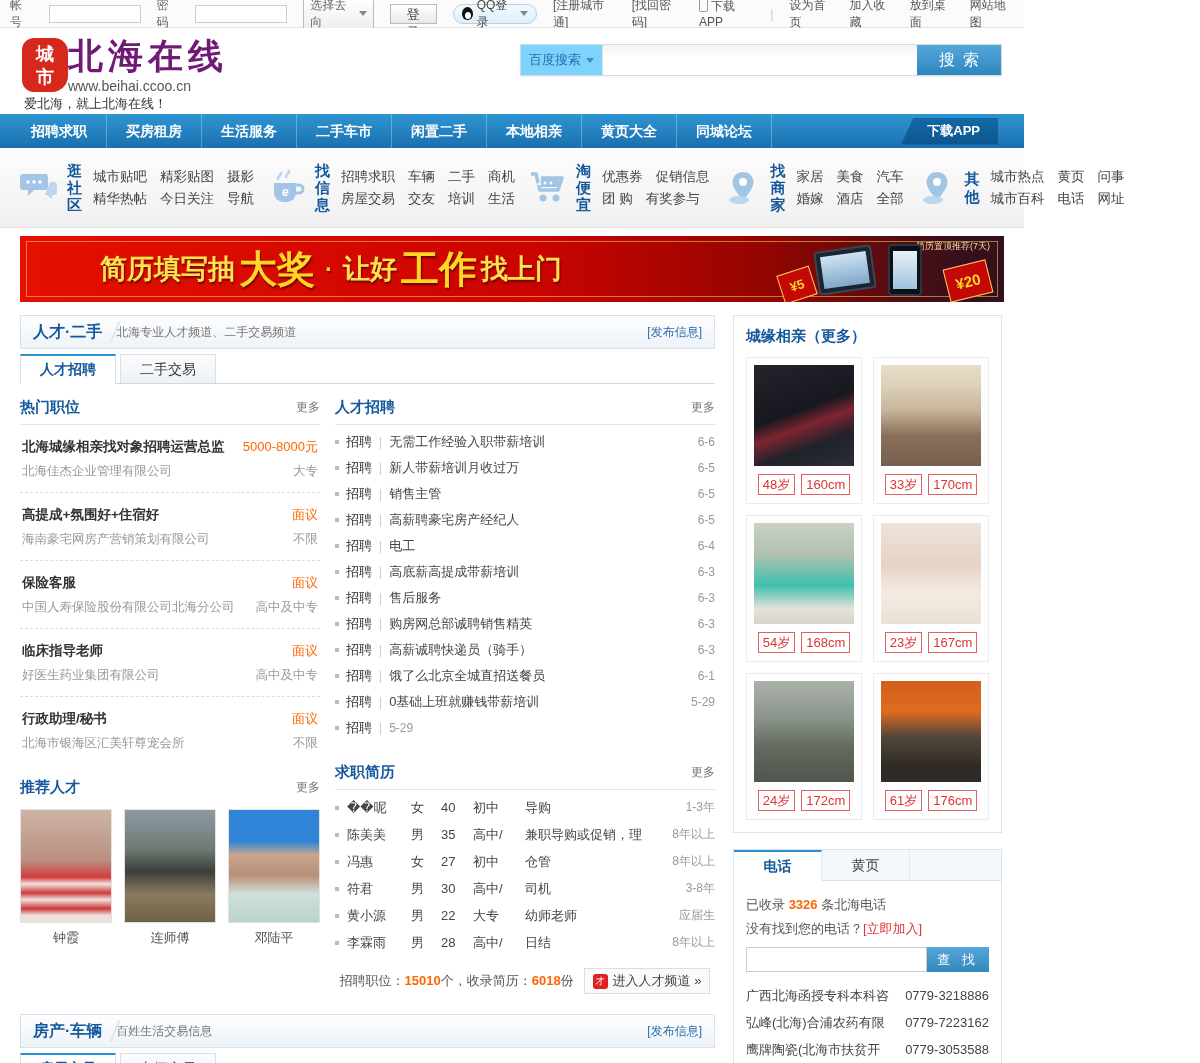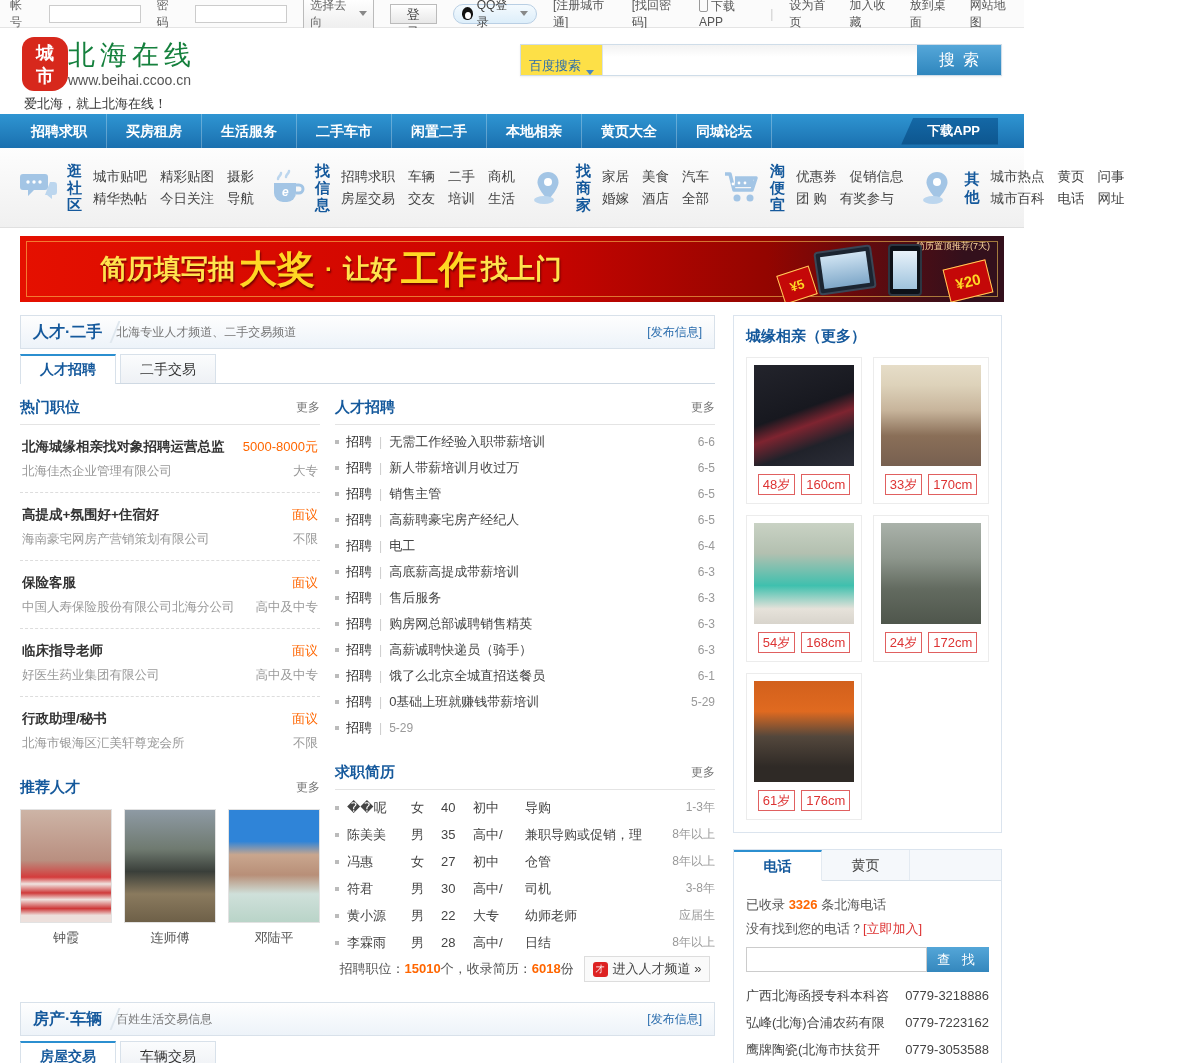--- a/index.html
+++ b/index.html
@@ -19,26 +19,26 @@
   .caret { width:0; height:0; border-left:4px solid transparent; border-right:4px solid transparent; border-top:5px solid #888; display:inline-block; }
   .tb-right { margin-left:auto; display:flex; align-items:center; gap:16px; color:#555; }
   .tb-sep { color:#ccc; }
   .phone-ico { width:9px; height:14px; border:1px solid #999; border-radius:2px; display:inline-block; vertical-align:-2px; margin-right:3px; }
 
   
   .header { height:86px; position:relative; background:#fff; }
   .logo { position:absolute; left:22px; top:9px; display:flex; gap:0; align-items:center; }
   .seal { width:46px; height:54px; background:#d7281c; border-radius:12px 14px 16px 12px; color:#fff; font-weight:bold; font-size:18px; line-height:1.25; text-align:center; padding-top:5px; width:46px; word-break:break-all; }
   .seal span { display:block; width:1.2em; margin:0 auto; }
-  .site-name { font-family:"DejaVu Serif","Liberation Serif",serif; font-weight:normal; font-size:27px; color:#15803d; letter-spacing:5px; line-height:1.1; }
+  .site-name { font-family:"DejaVu Serif","Liberation Serif",serif; font-weight:bold; font-size:35px; color:#701a75; letter-spacing:5px; line-height:1.1; }
   .site-url { font-size:14px; color:#555; margin-top:2px; }
   .tagline { position:absolute; left:24px; top:67px; font-size:13px; color:#333; }
   .searchwrap { position:absolute; left:520px; top:16px; width:482px; }
   .searchbar { display:flex; height:32px; border:1px solid #cfdde9; box-shadow:0 1px 2px rgba(0,0,0,.06); }
-  .engine { width:82px; background:#fde047; border-right:1px solid #d8e2ec; color:#2b6dad; font-size:13px; display:flex; align-items:flex-end; justify-content:center; gap:5px; }
+  .engine { width:82px; background:#7dd3fc; border-right:1px solid #d8e2ec; color:#2b6dad; font-size:13px; display:flex; align-items:center; justify-content:center; gap:5px; }
   .engine .caret { border-top-color:#4a86c0; }
   .search-input { flex:1; border:none; outline:none; background:linear-gradient(#f2f2f2,#fff 40%); }
   .search-btn { width:84px; background:linear-gradient(#55a7d9,#2f86bd); color:#fff; font-size:16px; letter-spacing:8px; padding-left:8px; border:none; }
   .search-note { margin-top:8px; font-size:12px; color:#555; }
 
   
   .nav { height:34px; background:linear-gradient(#2f95d2,#1a70af); display:flex; align-items:center; padding-left:12px; position:relative; }
   .nav-item { color:#fff; font-size:14px; font-weight:bold; padding:0 19px; line-height:34px; border-right:1px solid rgba(255,255,255,.28); }
   .nav-app { margin-left:auto; margin-right:26px; color:#fff; font-size:13px; font-weight:bold; background:linear-gradient(#1468a6,#0d568f); padding:4px 18px 5px 26px; clip-path:polygon(12px 0,100% 0,100% 100%,0 100%); }
 
@@ -114,21 +114,21 @@
   .jdiv { color:#ccc; }
   .jt { flex:1; font-size:13px; color:#444; white-space:nowrap; overflow:hidden; }
   .jd { font-size:12px; color:#999; }
 
   .resume-sec { margin-top:22px; }
   .rrow { display:flex; align-items:center; height:27px; gap:8px; cursor:pointer; font-size:13px; color:#444; }
   .rname { width:56px; white-space:nowrap; overflow:hidden; }
   .rg { width:22px; } .rage { width:24px; } .redu { width:44px; white-space:nowrap; overflow:hidden; }
   .rjob { flex:1; white-space:nowrap; overflow:hidden; }
   .rexp { color:#999; font-size:12px; white-space:nowrap; }
-  .stats { display:flex; align-items:center; justify-content:center; gap:10px; margin-top:0; font-size:13px; color:#555; }
+  .stats { display:flex; align-items:center; justify-content:center; gap:10px; margin-top:12px; font-size:13px; color:#555; }
   .num { color:#f60; font-weight:bold; }
   .enter-btn { display:flex; align-items:center; gap:5px; border:1px solid #ddd; background:#fafafa; padding:3px 8px; font-size:13px; color:#444; }
   .enter-ico { width:15px; height:15px; background:#d22; border-radius:3px; color:#fff; font-size:9px; display:flex; align-items:center; justify-content:center; }
 
   
   .sidebox { border:1px solid #dbe4ee; background:#fff; padding:11px 12px 12px 12px; }
   .side-title { font-size:15px; font-weight:bold; color:#15599c; margin-bottom:11px; }
   .pgrid { display:grid; grid-template-columns:1fr 1fr; gap:11px; }
   .pcard { border:1px solid #ececec; padding:7px 7px 8px 7px; text-align:center; cursor:pointer; }
   .pphoto { width:100px; height:101px; margin:0 auto; }
@@ -275,62 +275,62 @@
           <span class="lnk">房屋交易</span>
           <span class="lnk">交友</span>
           <span class="lnk">培训</span>
           <span class="lnk">生活</span>
         </div>
       </div>
     </div>
 
     <div class="qgroup">
       <span class="qicon">
-        <svg width="36" height="38" viewBox="0 0 36 38">
-              <path d="M18 3c-6.1 0-10.5 4.6-10.5 10.3C7.5 20.5 18 31 18 31s10.5-10.5 10.5-17.7C28.5 7.6 24.1 3 18 3z" fill="#a3c5e5"></path>
-              <circle cx="18" cy="13" r="4" fill="#fff"></circle>
-              <ellipse cx="14" cy="31" rx="10" ry="4" fill="#bcd6ee"></ellipse>
-            </svg>
-      </span>
-      <div class="qtitle">找商家</div>
-      <div class="qlinks">
-        <div class="qrow">
-          <span class="lnk">家居</span>
-          <span class="lnk">美食</span>
-          <span class="lnk">汽车</span>
-        </div>
-        <div class="qrow">
-          <span class="lnk">婚嫁</span>
-          <span class="lnk">酒店</span>
-          <span class="lnk">全部</span>
-        </div>
-      </div>
-    </div>
-
-    <div class="qgroup">
-      <span class="qicon">
         <svg width="38" height="36" viewBox="0 0 38 36">
               <path d="M2 4h5l4 16h18l4-12H12" fill="none" stroke="#a3c5e5" stroke-width="3.5" stroke-linejoin="round"></path>
               <rect x="12" y="8" width="18" height="9" fill="#a3c5e5"></rect>
               <circle cx="10" cy="14" r="1.4" fill="#fff"></circle>
               <circle cx="16" cy="13" r="1.4" fill="#fff"></circle>
               <circle cx="22" cy="13" r="1.4" fill="#fff"></circle>
               <circle cx="14" cy="28" r="3.5" fill="#a3c5e5"></circle>
               <circle cx="27" cy="28" r="3.5" fill="#a3c5e5"></circle>
             </svg>
       </span>
       <div class="qtitle">淘便宜</div>
       <div class="qlinks">
         <div class="qrow">
           <span class="lnk">优惠券</span>
           <span class="lnk">促销信息</span>
         </div>
         <div class="qrow">
           <span class="lnk">团 购</span>
           <span class="lnk">有奖参与</span>
+        </div>
+      </div>
+    </div>
+
+    <div class="qgroup">
+      <span class="qicon">
+        <svg width="36" height="38" viewBox="0 0 36 38">
+              <path d="M18 3c-6.1 0-10.5 4.6-10.5 10.3C7.5 20.5 18 31 18 31s10.5-10.5 10.5-17.7C28.5 7.6 24.1 3 18 3z" fill="#a3c5e5"></path>
+              <circle cx="18" cy="13" r="4" fill="#fff"></circle>
+              <ellipse cx="14" cy="31" rx="10" ry="4" fill="#bcd6ee"></ellipse>
+            </svg>
+      </span>
+      <div class="qtitle">找商家</div>
+      <div class="qlinks">
+        <div class="qrow">
+          <span class="lnk">家居</span>
+          <span class="lnk">美食</span>
+          <span class="lnk">汽车</span>
+        </div>
+        <div class="qrow">
+          <span class="lnk">婚嫁</span>
+          <span class="lnk">酒店</span>
+          <span class="lnk">全部</span>
         </div>
       </div>
     </div>
 
     <div class="qgroup">
       <span class="qicon">
         <svg width="36" height="38" viewBox="0 0 36 38">
               <path d="M18 3c-6.1 0-10.5 4.6-10.5 10.3C7.5 20.5 18 31 18 31s10.5-10.5 10.5-17.7C28.5 7.6 24.1 3 18 3z" fill="#a3c5e5"></path>
               <circle cx="18" cy="13" r="4" fill="#fff"></circle>
               <ellipse cx="14" cy="31" rx="10" ry="4" fill="#bcd6ee"></ellipse>
@@ -660,20 +660,27 @@
                 </div>
           </div>
           <div class="pcard">
             <div class="pphoto pp3"></div>
             <div class="ptags">
                   <span class="ptag-s">54岁</span>
                   <span class="ptag-s">168cm</span>
                 </div>
           </div>
           <div class="pcard">
+            <div class="pphoto pp4"></div>
+            <div class="ptags">
+                  <span class="ptag-s">23岁</span>
+                  <span class="ptag-s">167cm</span>
+                </div>
+          </div>
+          <div class="pcard">
             <div class="pphoto pp5"></div>
             <div class="ptags">
                   <span class="ptag-s">24岁</span>
                   <span class="ptag-s">172cm</span>
                 </div>
           </div>
           <div class="pcard">
             <div class="pphoto pp6"></div>
             <div class="ptags">
                   <span class="ptag-s">61岁</span>

